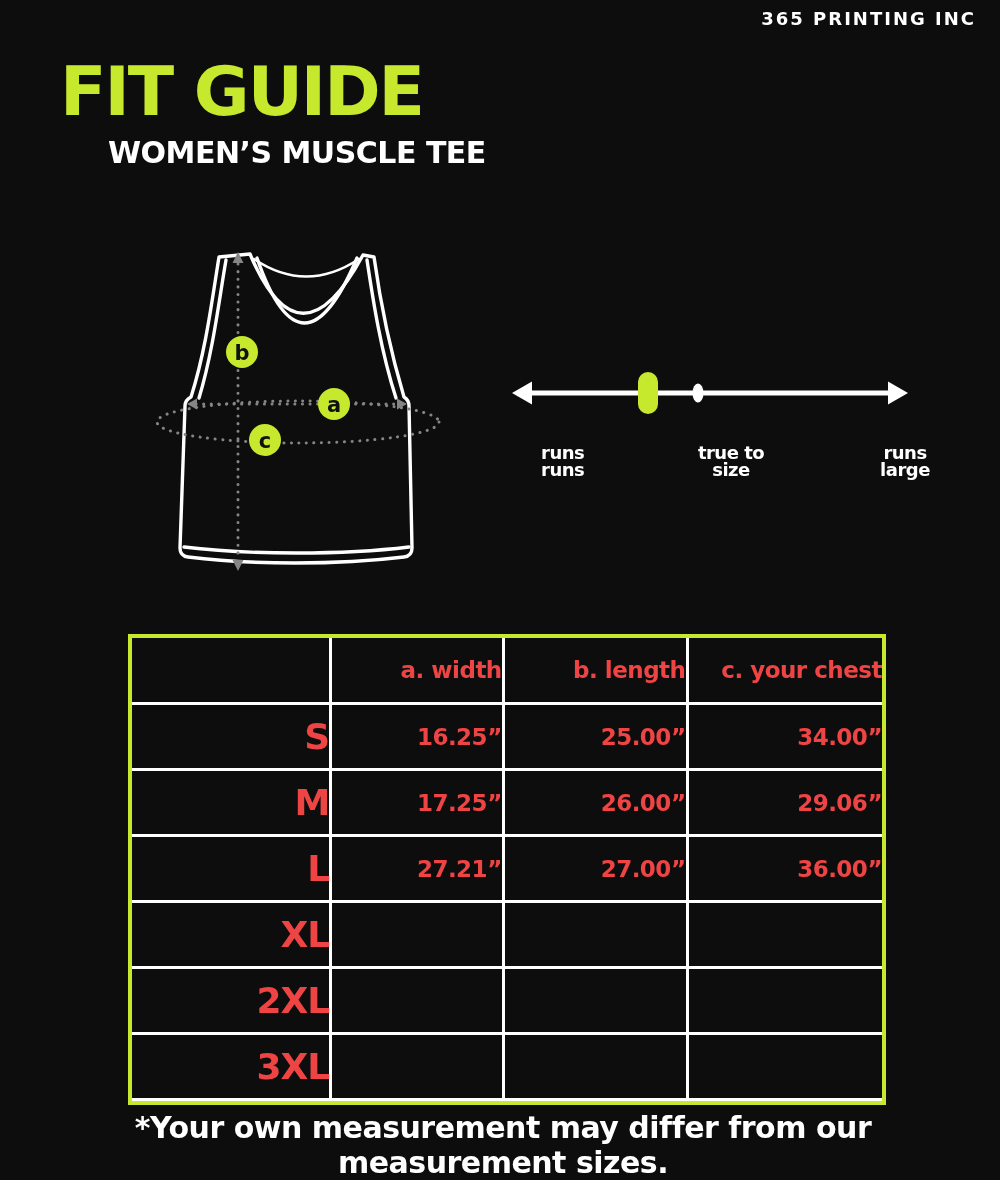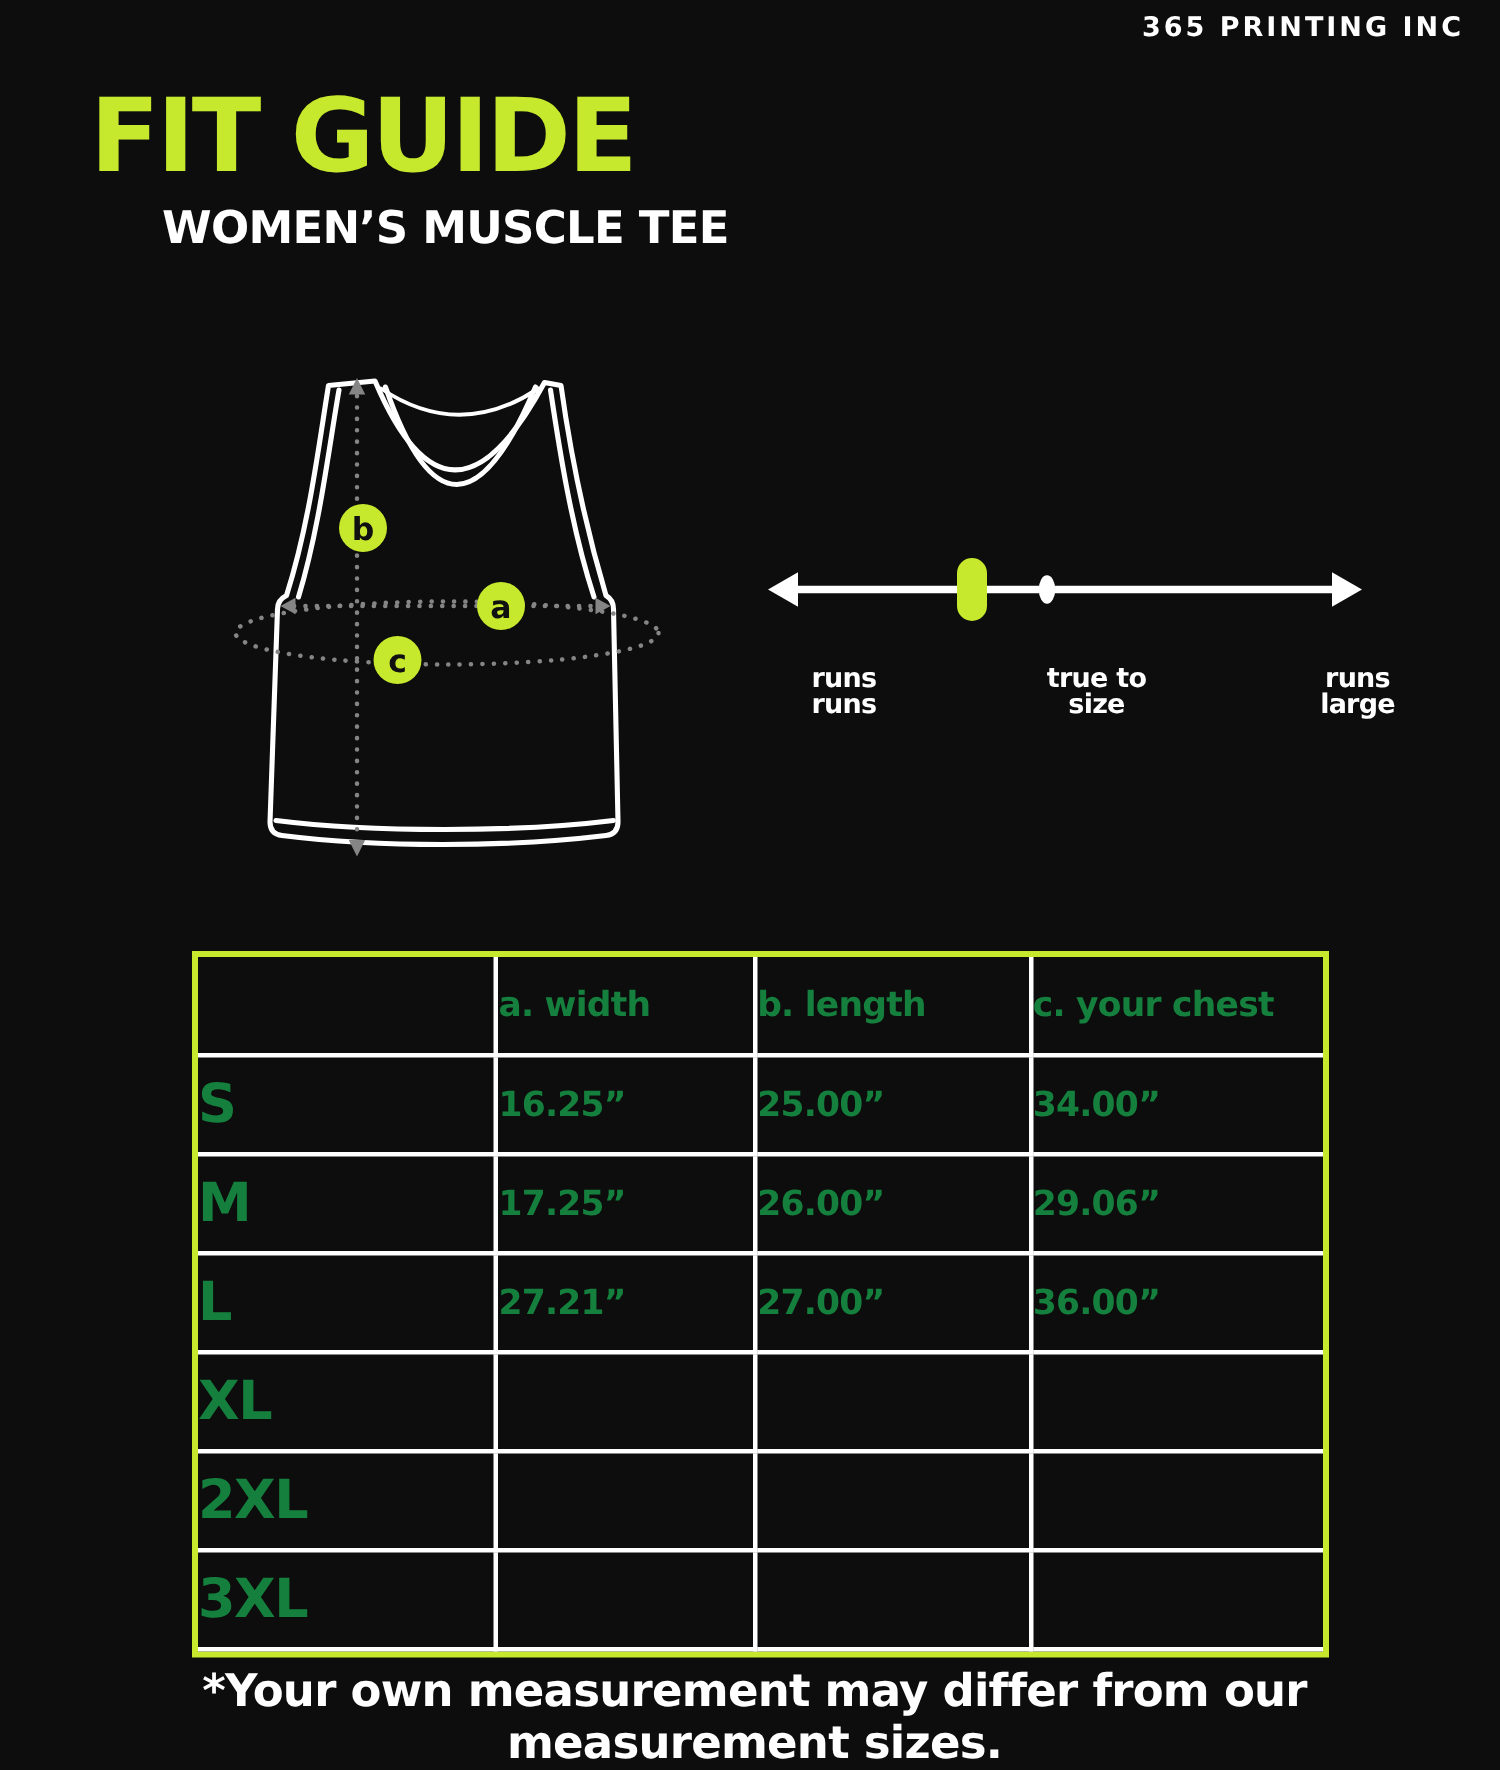--- a/index.html
+++ b/index.html
@@ -67,24 +67,24 @@
     background: #0d0d0d;
   }
   table.size-table {
     width: 100%;
     border-collapse: collapse;
     table-layout: fixed;
   }
   .size-table th, .size-table td {
     border-right: 3px solid #ffffff;
     border-bottom: 3px solid #ffffff;
-    text-align: left;
+    text-align: right;
     vertical-align: middle;
     padding: 0;
-    color: #15803d;
+    color: #ef4444;
     font-weight: bold;
     background: #0d0d0d;
   }
   .size-table th:last-child, .size-table td:last-child { border-right: none; }
   .size-table thead th { height: 64px; font-size: 23px; letter-spacing: -0.5px; }
   .size-table tbody td { height: 63px; font-size: 23px; letter-spacing: -0.5px; }
   .size-table tbody td.size-cell { font-size: 36px; letter-spacing: -1px; }
 
   .footnote {
     left: 128px;

